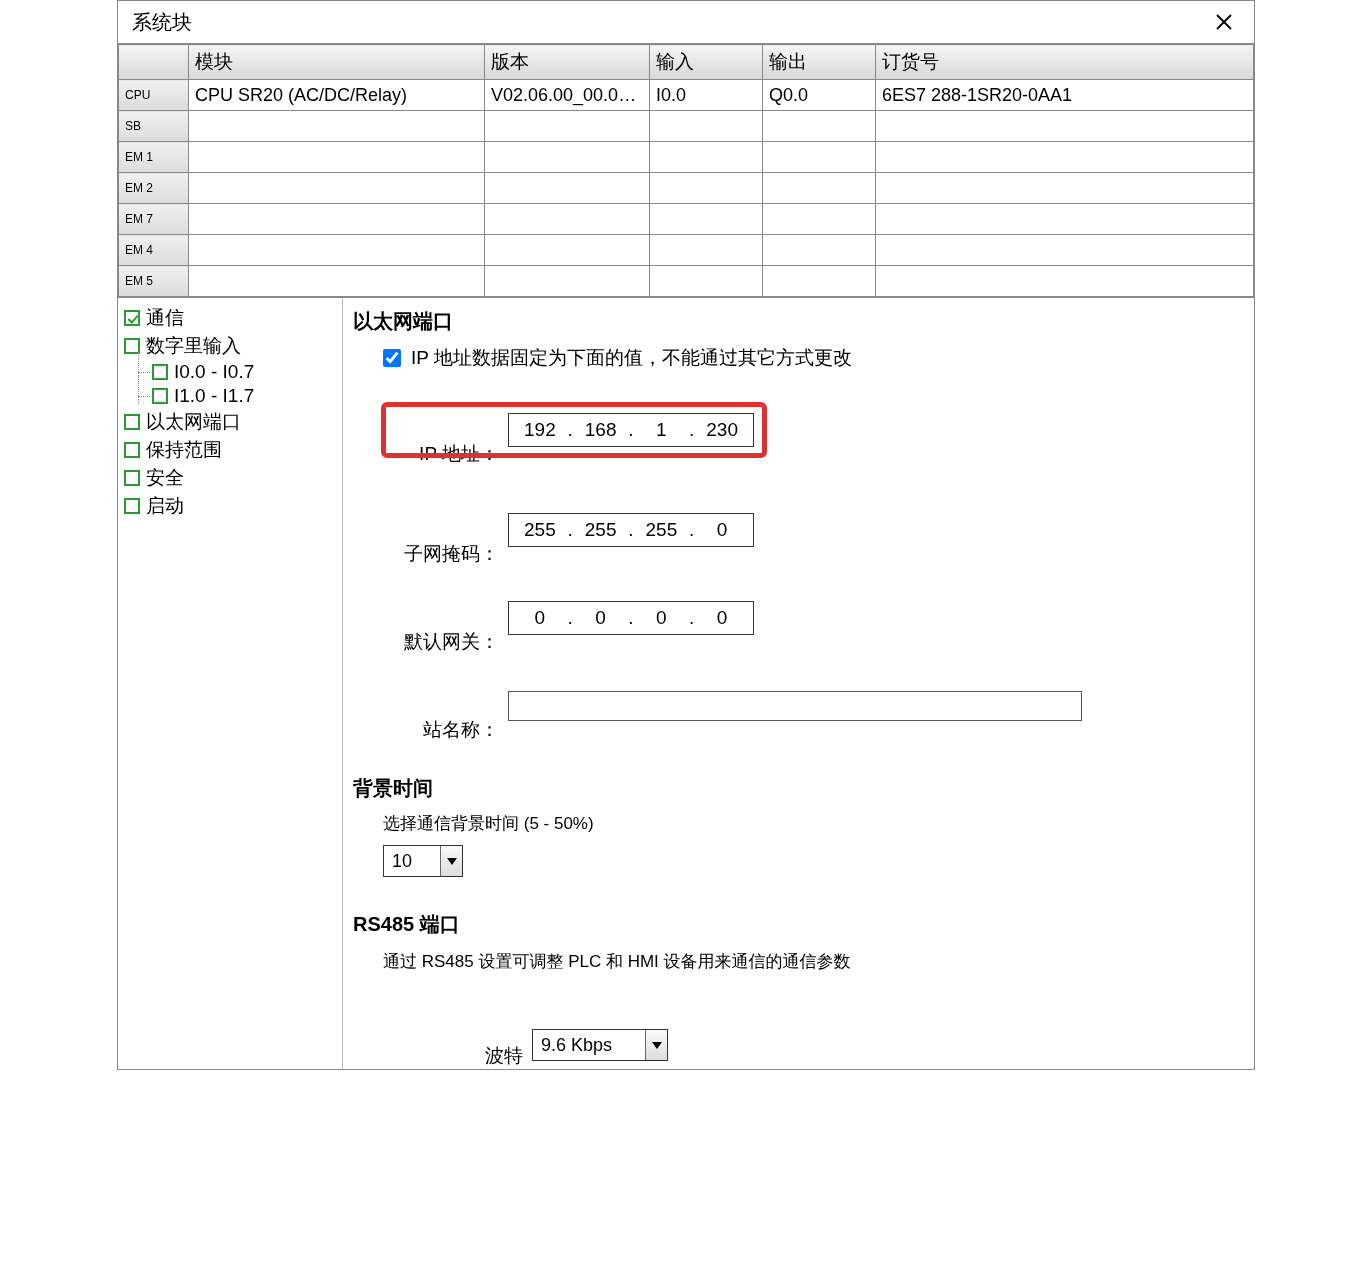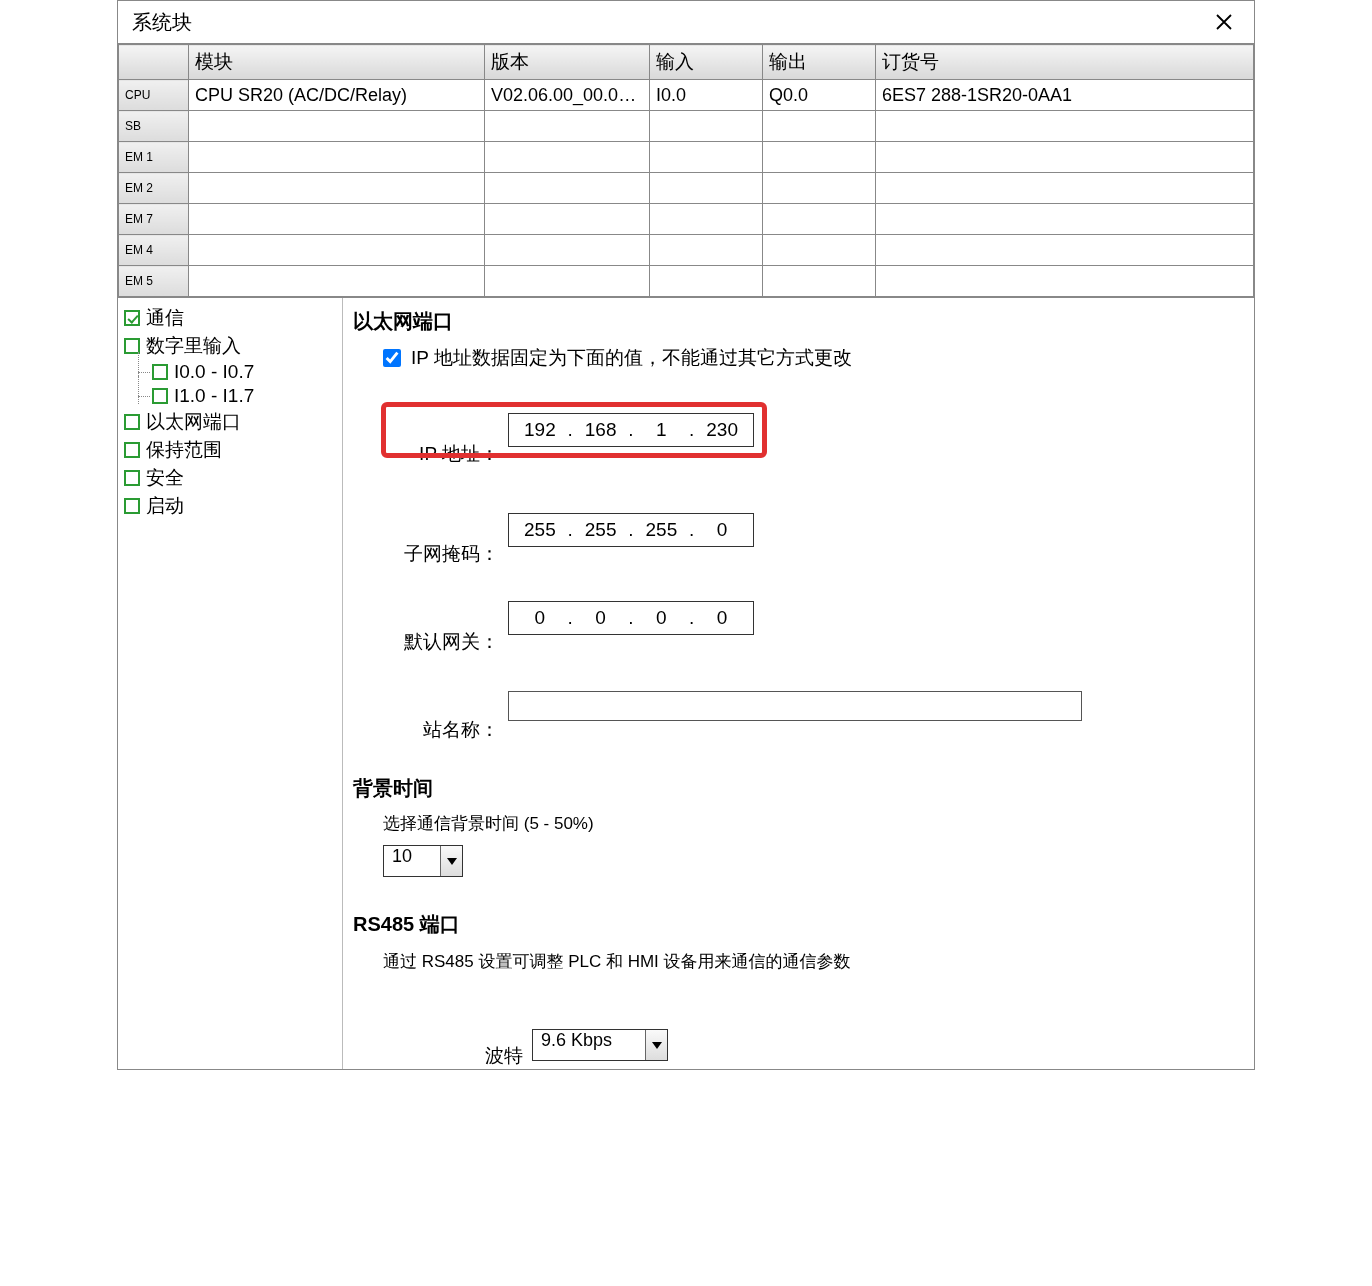--- a/index.html
+++ b/index.html
@@ -30,21 +30,21 @@
     .chkrow { display: flex; align-items: center; gap: 10px; margin: 8px 0 22px 30px; font-size: 19px; }
     .native-chk { width: 18px; height: 18px; }
     .form-rows { margin-left: 36px; }
     .form-row { display: flex; align-items: center; margin-bottom: 14px; gap: 5px; }
     .form-row .lbl { width: 110px; text-align: right; font-size: 19px; margin-right: 4px; margin-top: 48px; }
     .ip-field { display: flex; align-items: center; border: 1px solid #333; height: 34px; width: 246px; padding: 0 6px; font-size: 19px; justify-content: space-around; background: #fff; }
     .ip-seg { width: 44px; text-align: center; border: none; outline: none; font-size: 19px; font-family: inherit; }
     .highlight-ip { position: relative; }
     .highlight-ip::before { content: ""; position: absolute; left: -128px; right: -14px; top: -12px; bottom: -12px; border: 5px solid #e13030; border-radius: 6px; pointer-events: none; }
     .text-field { border: 1px solid #555; height: 30px; width: 574px; padding: 0 6px; font-size: 18px; }
-    .combo { border: 1px solid #333; height: 32px; padding: 0 26px 0 8px; font-size: 18px; background: #fff; position: relative; display: inline-flex; cursor: pointer; }
+    .combo { border: 1px solid #333; height: 32px; padding: 0 26px 0 8px; font-size: 18px; background: #fff; position: relative; display: inline-flex; align-items: center; cursor: pointer; }
     .combo .arrow { position: absolute; right: 0; top: 0; bottom: 0; width: 22px; border-left: 1px solid #666; background: linear-gradient(#fafafa,#ddd); display: flex; align-items: center; justify-content: center; }
     .combo .arrow::after { content: ""; border-left: 5px solid transparent; border-right: 5px solid transparent; border-top: 7px solid #000; }
     .section-gap { margin-top: 26px; border-top: 1px solid #bbb; padding-top: 20px; }
     .btnbar { border-top: 1px solid #bbb; margin-top: auto; padding: 14px 24px 0 0; display: flex; justify-content: flex-end; gap: 18px; }
     .winbtn { width: 148px; height: 48px; border: 1px solid #666; background: linear-gradient(#fbfbfb,#e0e0e0); font-size: 19px; cursor: pointer; }
   </style>
 </head>
 <body>
 
 <div class="dialog">

